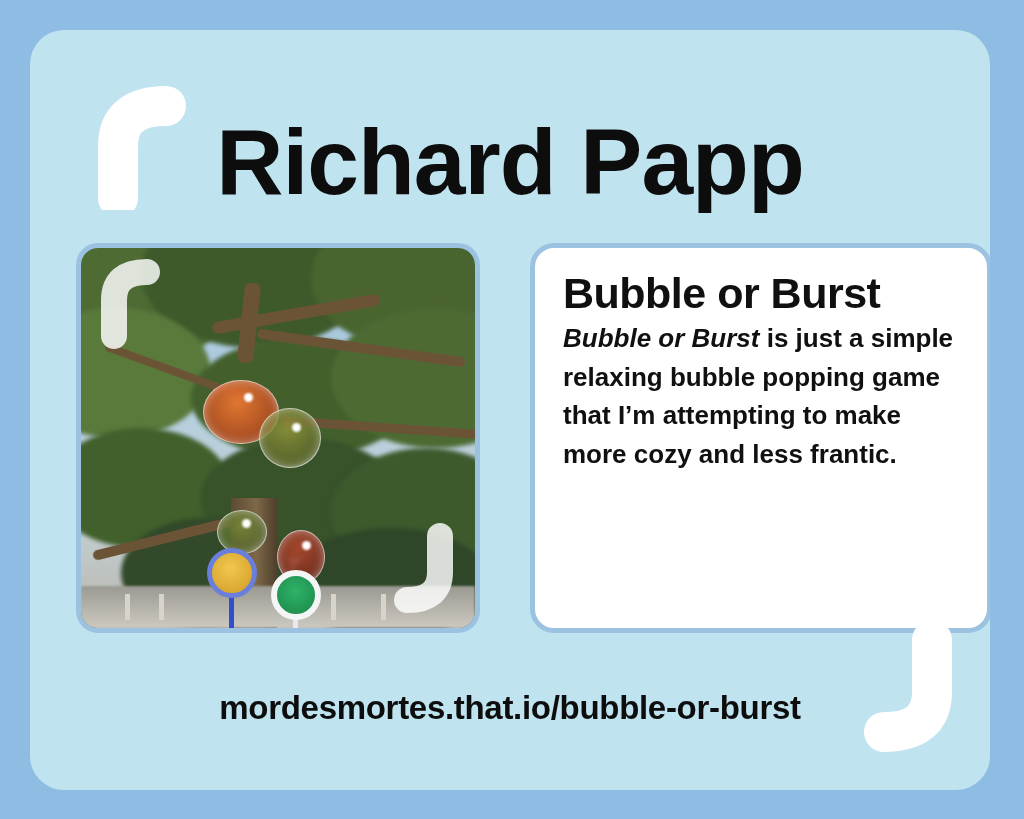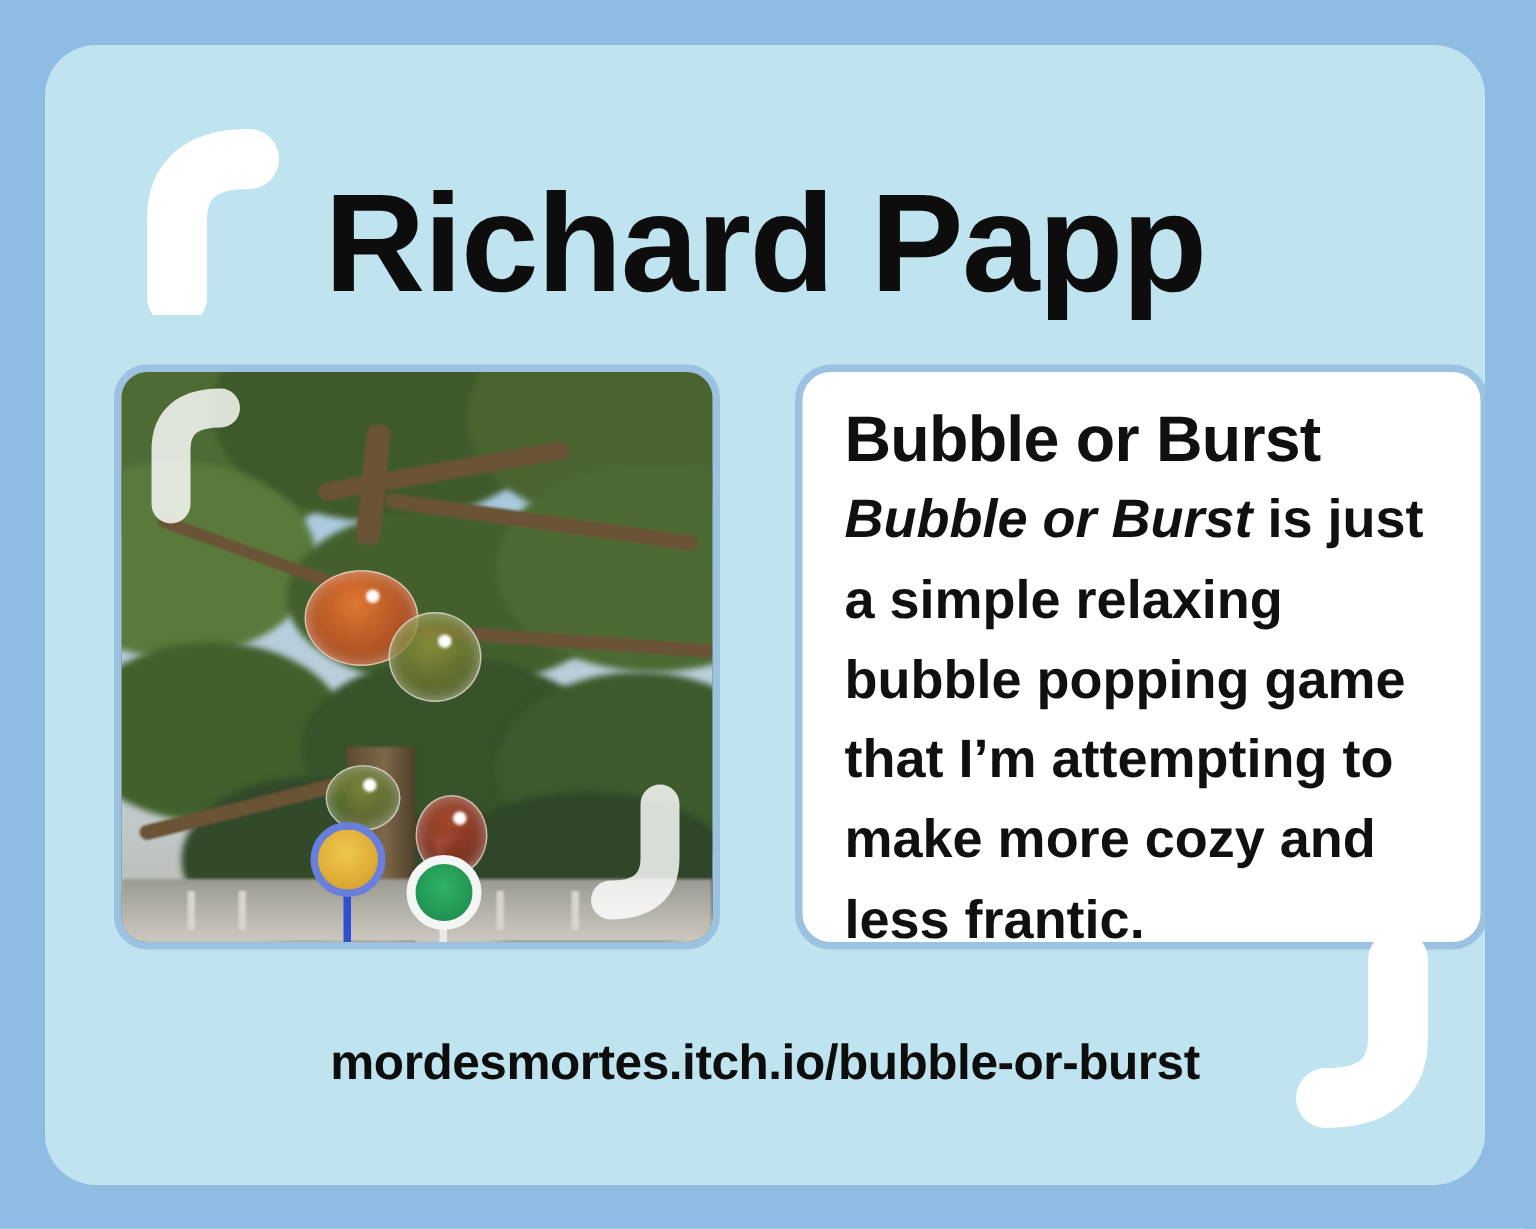--- a/index.html
+++ b/index.html
@@ -175,21 +175,21 @@
   #game-title {
     font-size: 43px;
     font-weight: 700;
     color: #101010;
     letter-spacing: -0.5px;
     line-height: 1.1;
     margin: 0 0 2px 0;
     white-space: nowrap;
   }
   #game-desc {
-    font-size: 36px;
+    font-size: 26px;
     font-weight: 700;
     color: #101010;
     line-height: 1.48;
     margin: 0;
   }
   #game-desc .em {
     font-style: italic;
   }
 
   
@@ -294,21 +294,21 @@
         </div>
       </div>
 
       <div id="text-card">
         <div id="game-title">Bubble or Burst</div>
         <p id="game-desc"><span class="em">Bubble or Burst</span><span> is just a simple relaxing bubble popping game that I’m attempting to make more cozy and less frantic.</span></p>
       </div>
 
     </div>
 
-    <div id="url">mordesmortes.itch.io/bubble-or-burst</div>
+    <div id="url">mordesmortes.that.io/bubble-or-burst</div>
 
     <div class="swoosh" id="swoosh-bottom-right">
       <svg width="120" height="140" viewBox="0 0 120 140">
         <path d="M84 12 L84 64 Q84 104 36 104" fill="none" stroke="#ffffff" stroke-width="40" stroke-linecap="round"></path>
       </svg>
     </div>
 
   </div>
 </div>
 

